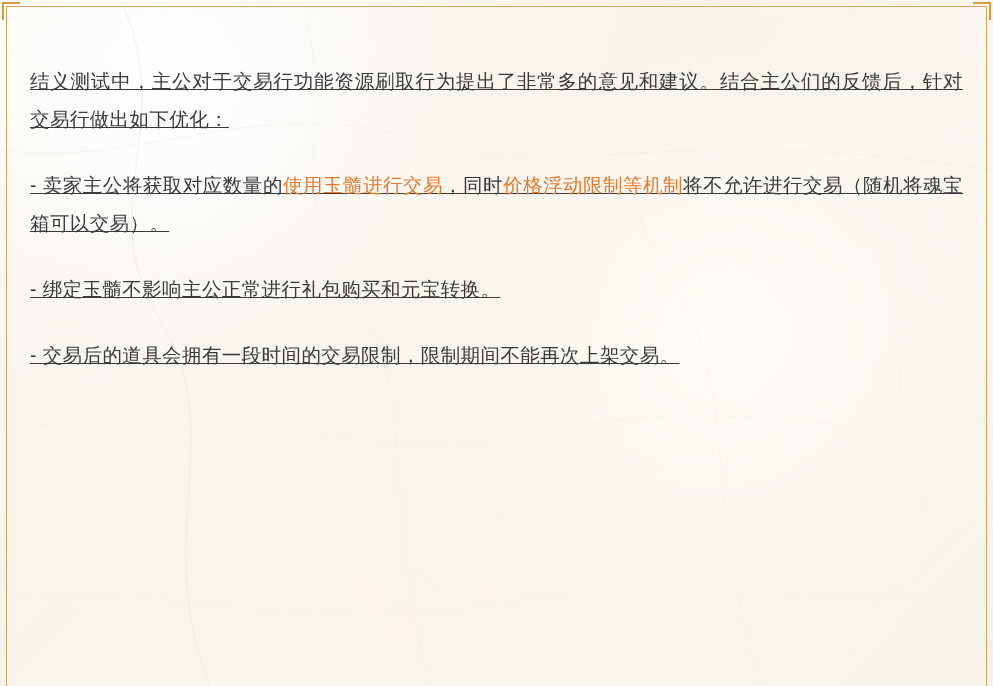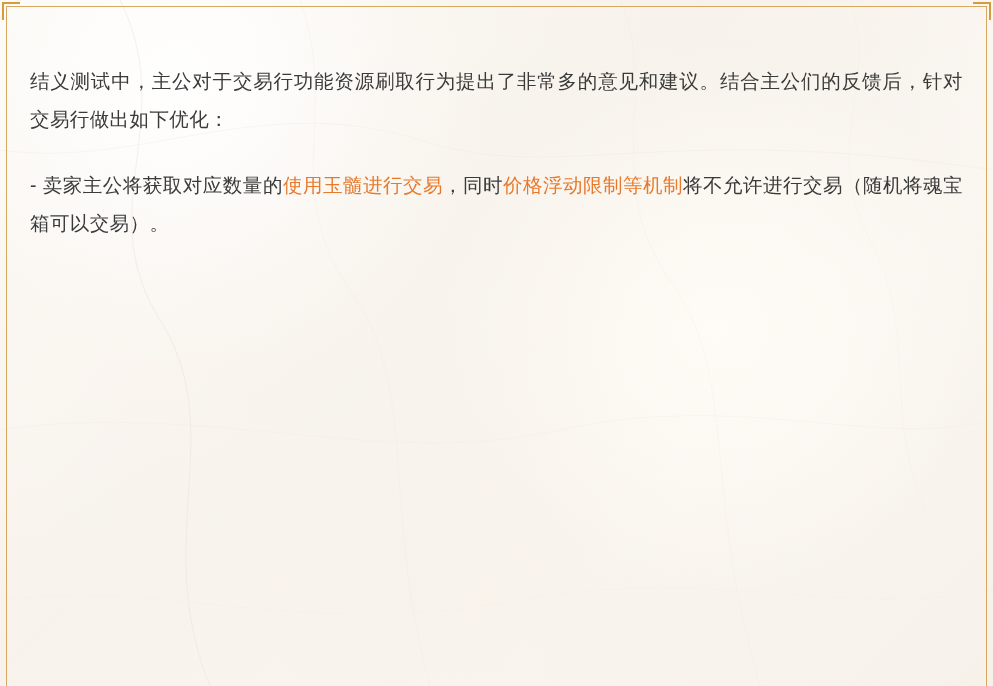--- a/index.html
+++ b/index.html
@@ -58,20 +58,21 @@
     bottom: 0;
   }
   p.para {
     margin: 0 0 28px 0;
     font-size: 19.5px;
     line-height: 38px;
     color: #3a3a3a;
     letter-spacing: 0.4px;
     text-align: justify;
     font-family: "Liberation Sans", "DejaVu Sans", sans-serif;
+    text-decoration: underline;
   }
   .hl {
     color: #e8792b;
   }
   .seg {
     white-space: pre-wrap;
   }
 </style>
 </head>
 <body>
@@ -88,14 +89,16 @@
     <path d="M850,0 C880,80 820,150 870,240 C920,330 880,420 930,520" stroke="#ede6dc" stroke-width="0.8" fill="none" opacity="0.5"></path>
   </svg>
 
   <div class="border-frame"></div>
   <div class="corner tl"></div>
   <div class="corner tr"></div>
 
   <div class="content">
     <p class="para"><span class="seg">结义测试中，主公对于交易行功能资源刷取行为提出了非常多的意见和建议。结合主公们的反馈后，针对交易行做出如下优化：</span></p>
     <p class="para"><span class="seg">- 卖家主公将获取对应数量的</span><span class="seg hl">使用玉髓进行交易</span><span class="seg">，同时</span><span class="seg hl">价格浮动限制等机制</span><span class="seg">将不允许进行交易（随机将魂宝箱可以交易）。</span></p>
+    <p class="para"><span class="seg">- 绑定玉髓不影响主公正常进行礼包购买和元宝转换。</span></p>
+    <p class="para"><span class="seg">- 交易后的道具会拥有一段时间的交易限制，限制期间不能再次上架交易。</span></p>
   </div>
 </div>
 
 </body></html>

